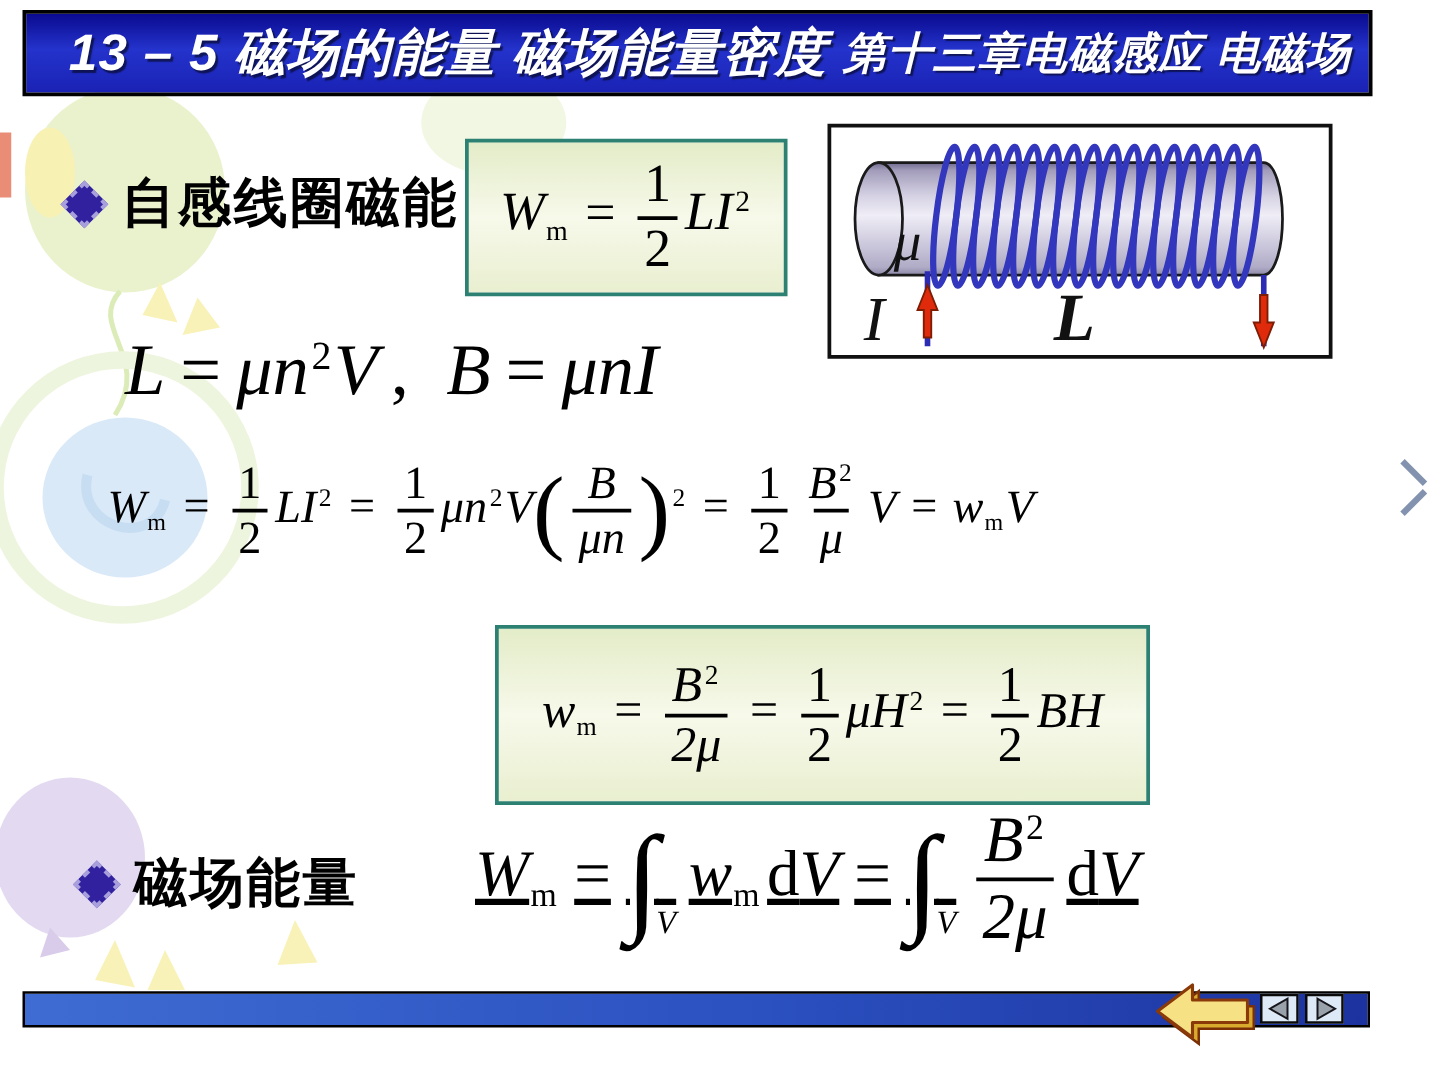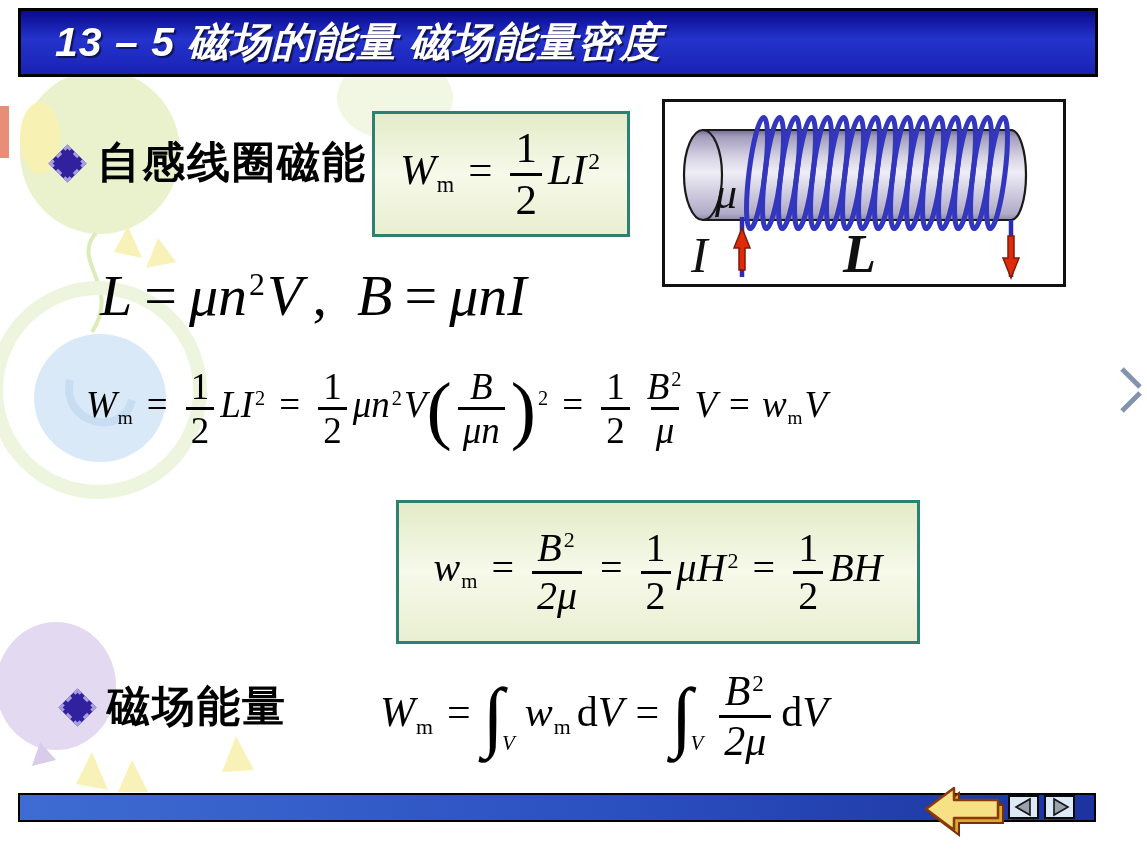--- a/index.html
+++ b/index.html
@@ -41,21 +41,21 @@
   .isub{font-size:0.5em;vertical-align:-1.15em;margin:0 10px 0 -4px;}
 
   .fbox{position:absolute;z-index:2;box-sizing:border-box;border:3px solid #2c8173;
     background:linear-gradient(180deg,#e3ecc8 0%,#f7f9ea 50%,#e9efd0 100%);
     display:flex;align-items:center;justify-content:center;}
 
   .f1{font-size:43px;}
   .f2{position:absolute;left:100px;top:262px;font-size:58px;z-index:2;}
   .f3{position:absolute;left:86px;top:366px;font-size:37px;z-index:2;}
   .f4{font-size:40px;}
-  .f5{position:absolute;left:380px;top:668px;font-size:42px;z-index:2;}
+  .f5{position:absolute;left:380px;top:644px;font-size:52px;z-index:2;text-decoration:underline;}
 
   
   .solenoid{position:absolute;left:662px;top:99px;width:404px;height:188px;z-index:2;
     box-sizing:border-box;border:3px solid #111;background:#fff;margin:0;}
   .solenoid svg{display:block;}
   .svglbl{font-family:"Liberation Serif",serif;font-style:italic;fill:#111;}
 
   
   .chev{position:absolute;left:1120px;top:362px;z-index:2;cursor:pointer;}
 
@@ -88,20 +88,21 @@
     <path d="M70,380 C60,422 122,440 132,400" stroke="#c6ddf2" fill="none" stroke-width="8"></path>
     <ellipse cx="56" cy="686" rx="60" ry="64" fill="#e3daf1"></ellipse>
     <path d="M40,742 l16,18 -24,6 z" fill="#d8ccea"></path>
     <polygon points="92,752 108,790 76,784" fill="#f9f2b8"></polygon>
     <polygon points="132,760 148,792 118,792" fill="#f9f2b8"></polygon>
     <polygon points="236,736 254,770 222,772" fill="#f9f2b8"></polygon>
   </svg>
 
   <header class="titlebar">
     <span class="t-left">13 – 5 磁场的能量 磁场能量密度</span>
+    <span class="t-right">第十三章电磁感应 电磁场</span>
   </header>
 
   <div class="bullet-row" style="left:54px;top:134px;">
     <span class="diamond"></span>
     <span class="blabel">自感线圈磁能</span>
   </div>
 
   <div class="fbox" style="left:372px;top:111px;width:258px;height:126px;">
     <div class="math f1">
       <span class="it">W</span><span class="sb">m</span><span class="eq">=</span><span class="frac">

